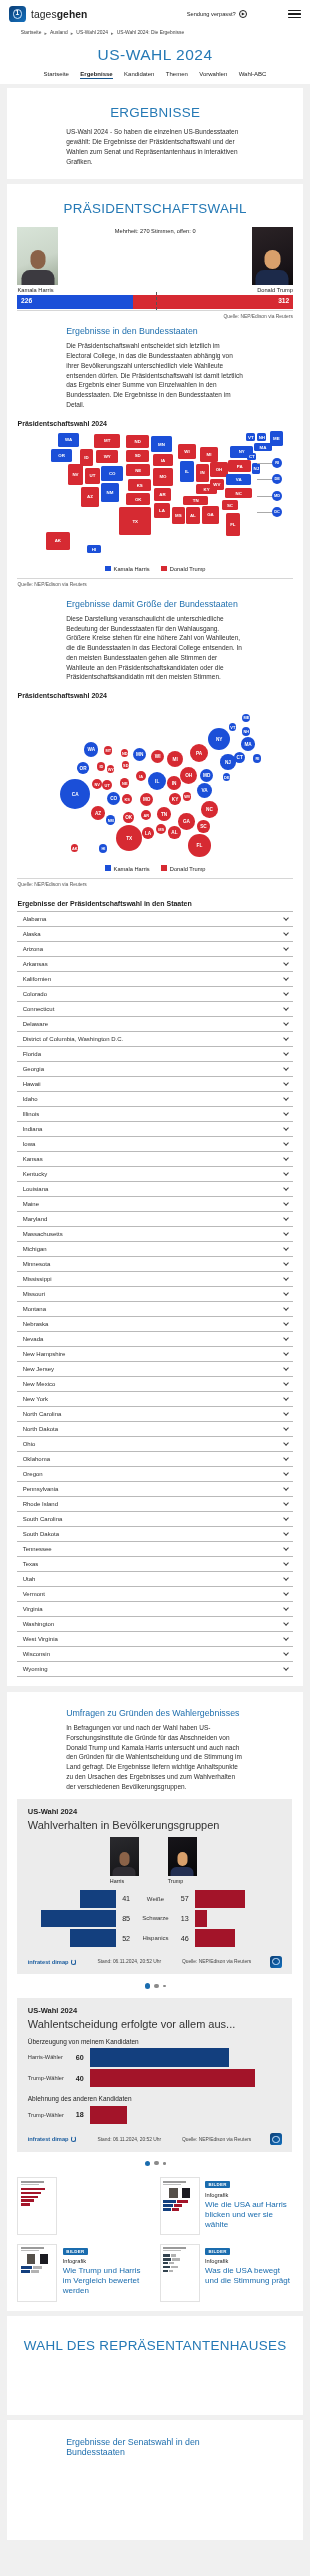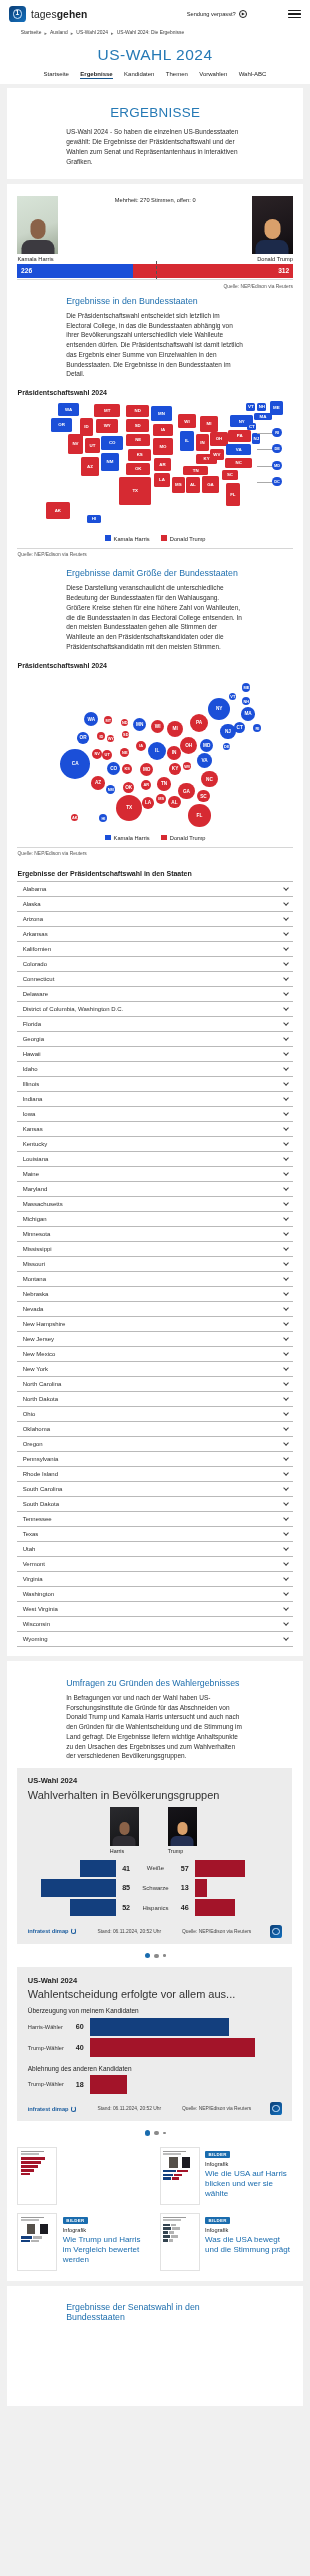--- a/index.html
+++ b/index.html
@@ -87,21 +87,21 @@
   .pimg .sil{width:23px;height:26px;bottom:-2.1px}
   .pimg .head{width:10.3px;height:13.4px;border-radius:5.2px}
   .pimg .body{width:23px;height:11.4px;border-radius:5.7px 5.7px 0 0}
   .pimg.h .head{background:#8a6248}.pimg.h .body{background:#2f2d33}
   .pimg.t .head{background:#d9a06b}.pimg.t .body{background:#232f52}
   .pcap{font-size:5.4px;color:#1d1d1d;margin-top:2.1px}
   .bfly{margin-top:5.2px}
   .brow{display:grid;grid-template-columns:88px 20.7px 38px 20.7px 88px;align-items:center;height:18.6px;margin-bottom:1px}
   .brow .lbar{justify-self:end;height:17.6px;background:var(--info-blue)}
   .brow .rbar{justify-self:start;height:17.6px;background:var(--info-red)}
-  .brow .v{font-size:7.2px;font-weight:bold;color:#1d1d1d;text-align:center}
+  .brow .v{font-size:7.2px;font-weight:normal;color:#1d1d1d;text-align:center}
   .brow .c{font-size:6px;color:#333;text-align:center}
   .ifoot{display:flex;align-items:center;gap:5.2px;margin-top:8.3px;font-size:4.9px;color:#444}
   .idlogo{color:#1a5c9e;font-weight:bold;font-size:5.7px;display:flex;align-items:center;gap:2.1px}
   .ring{width:5.7px;height:5.7px;border:1.6px solid #1a5c9e;border-top-color:transparent;border-radius:50%;display:inline-block}
   .ifoot .stand{margin-left:auto}
   .ifoot .q{margin-left:15.5px}
   .ardsq{width:12.4px;height:12.4px;border-radius:2.6px;background:linear-gradient(140deg,#0c3f76,#1470bd);position:relative;margin-left:13.4px;flex:0 0 auto}
   .ardsq::before{content:"";position:absolute;inset:2.6px;border:0.8px solid #cfe6ff;border-radius:50%}
   .dots{display:flex;justify-content:center;align-items:center;gap:4.7px;padding:6.2px 0 2.1px}
   .dots .d1{width:5.2px;height:5.2px;border-radius:50%;background:#1a6cae}
@@ -173,20 +173,21 @@
       </nav>
   </div>
   <div class="gap-sm"></div>
 
   <section class="card">
     <h2 class="bigcaps">ERGEBNISSE</h2>
     <p class="para narrow">US-Wahl 2024 - So haben die einzelnen US-Bundesstaaten gewählt: Die Ergebnisse der Präsidentschaftswahl und der Wahlen zum Senat und Repräsentantenhaus in interaktiven Grafiken.</p>
   </section>
 
   <section class="card">
+    <h2 class="bigcaps">PRÄSIDENTSCHAFTSWAHL</h2>
 
     <div class="cands">
       <div class="mehrheit">Mehrheit: 270 Stimmen, offen: 0</div>
       <div class="photo harris">
           <div class="sil">
             <div class="head"></div>
             <div class="body"></div>
           </div>
         </div>
       <div class="photo trump">
@@ -742,20 +743,23 @@
             <div class="mini">
               <i class="mnavy" style="width: 4.3px;"></i>
               <i class="mb" style="width: 4px;"></i>
             </div>
           </div>
           <div class="tmeta"><span class="badge">BILDER</span><div class="tkick">Infografik</div><div class="ttitle">Was die USA bewegt und die Stimmung prägt</div></div>
         </div>
       </div>
   </section>
 
+  <section class="emptycard" style="min-height:99px;padding-top:22px">
+    <h2 class="bigcaps" style="padding:0">WAHL DES REPRÄSENTANTENHAUSES</h2>
+  </section>
 
 
   <section class="card" style="min-height:120px">
     <div class="narrow" style="margin-top:6.2px">
       <h3 class="subhead">Ergebnisse der Senatswahl in den Bundesstaaten</h3>
 
     </div>
   </section>
 
 </div>

